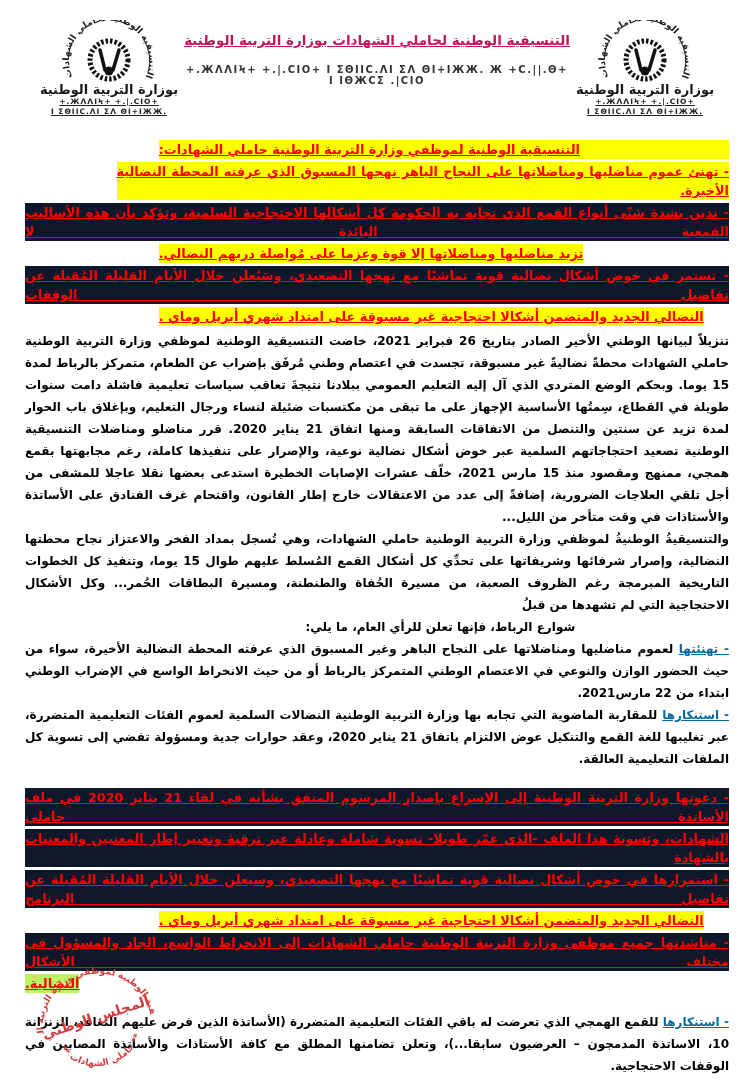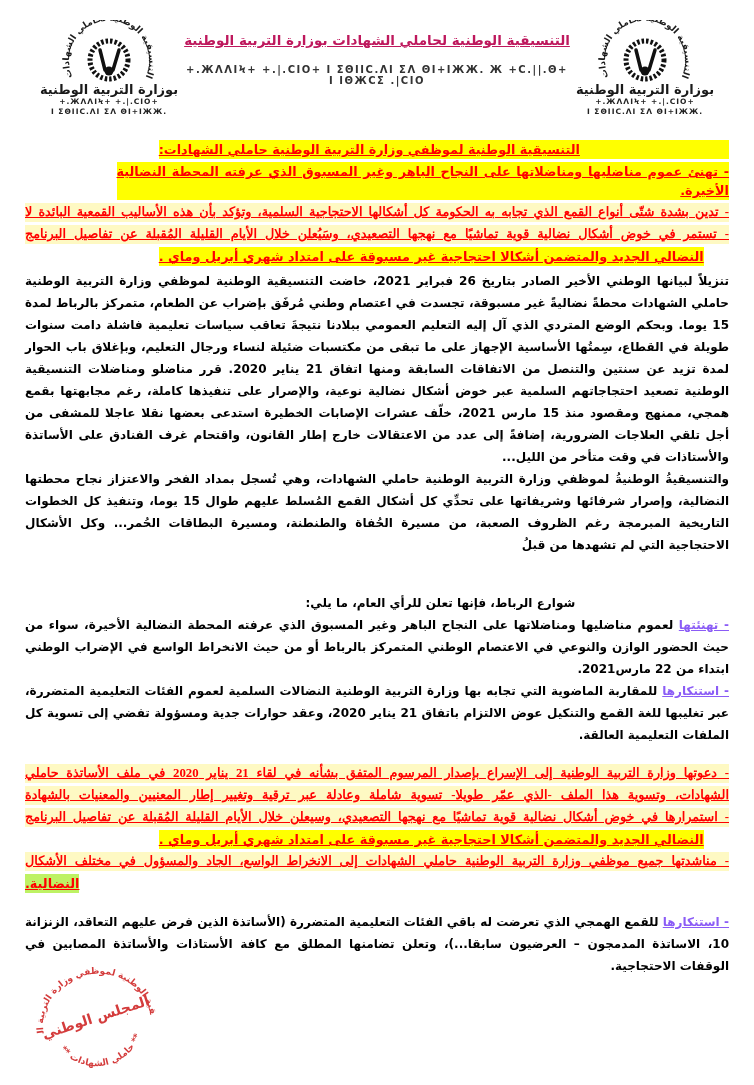--- a/index.html
+++ b/index.html
@@ -12,40 +12,40 @@
     font-family:"DejaVu Sans", sans-serif;
     font-weight:bold;
     color:#000;
     box-sizing:border-box;
     padding-top:20px;
   }
   
   .header{display:flex;justify-content:space-between;align-items:flex-start;padding:0 34px;height:96px;}
   .logo{width:150px;text-align:center;color:#1a1a1a;}
   .logo .logo-title{font-size:13px;margin-top:-4px;}
-  .logo .tif{font-size:7.5px;letter-spacing:1px;color:#222;line-height:10px;}
+  .logo .tif{font-size:7.5px;letter-spacing:1px;color:#222;line-height:10px;text-decoration:underline;}
   .head-center{flex:1;text-align:center;padding-top:12px;}
   .head-center .c-title{font-size:13.5px;text-decoration:underline;color:#be185d;}
   .head-center .c-tif{font-size:10px;letter-spacing:1.5px;color:#333;margin-top:16px;}
   
   .content{direction:rtl;padding:0 25px;}
   .yline{
     font-size:12.8px;color:#FF0000;text-decoration:underline;
     line-height:19px;margin-bottom:3px;white-space:nowrap;
   }
   .y-title{margin-left:19%;background:#FFFF00;text-align:left;margin-top:24px;}
   .y-right{margin-left:13%;background:#FFFF00;text-align:justify;text-align-last:justify;white-space:normal;}
-  .y-full{background:#fef9c3;text-align:justify;text-align-last:justify;white-space:normal;font-family:Liberation Serif, serif;}
+  .y-full{background:#0f172a;text-align:justify;text-align-last:justify;white-space:normal;}
   .y-center{width:max-content;max-width:95%;margin-left:19%;margin-right:auto;background:#FFFF00;}
   .y-left{width:max-content;margin-right:auto;margin-left:0;background:#bef264;}
   .para{
     font-size:12px;line-height:22px;text-align:justify;margin:0;
   }
   .para.first{margin-top:4px;}
-  .lead{color:#8b5cf6;text-decoration:underline;}
+  .lead{color:#0369a1;text-decoration:underline;}
   .banner{margin-top:2px;}
   .hblock{margin:18px 0;}
   
   .stamp{position:absolute;left:30px;top:958px;}
 </style>
 </head>
 <body>
 
 <div class="page">
 
@@ -84,29 +84,30 @@
       <div class="logo-title">بوزارة التربية الوطنية</div>
       <div class="tif">+.ЖΛΛΙϞ+ +.|.CΙΟ+</div>
       <div class="tif">Ι ΣΘΙΙC.ΛΙ ΣΛ ΘΙ+ΙЖЖ.</div>
     </div>
   </div>
 
   <div class="content">
 
     <div class="banner">
       <div class="yline y-title">التنسيقية الوطنية لموظفي وزارة التربية الوطنية حاملي الشهادات:</div>
-      <div class="yline y-right">- تهنئ عموم مناضليها ومناضلاتها على النجاح الباهر وغير المسبوق الذي عرفته المحطة النضالية الأخيرة.</div>
+      <div class="yline y-right">- تهنئ عموم مناضليها ومناضلاتها على النجاح الباهر نهجها المسبوق الذي عرفته المحطة النضالية الأخيرة.</div>
       <div class="yline y-full">- تدين بشدة شتّى أنواع القمع الذي تجابه به الحكومة كل أشكالها الاحتجاجية السلمية، وتؤكد بأن هذه الأساليب القمعية البائدة لا</div>
-      <div class="yline y-full">- تستمر في خوض أشكال نضالية قوية تماشيًا مع نهجها التصعيدي، وسَيُعلن خلال الأيام القليلة المُقبلة عن تفاصيل البرنامج</div>
+      <div class="yline y-center">تزيد مناضليها ومناضلاتها إلا قوة وعزما على مُواصلة دربهم النضالي.</div>
+      <div class="yline y-full">- تستمر في خوض أشكال نضالية قوية تماشيًا مع نهجها التصعيدي، وسَيُعلن خلال الأيام القليلة المُقبلة عن تفاصيل الوقفات</div>
       <div class="yline y-center">النضالي الجديد والمتضمن أشكالا احتجاجية غير مسبوقة على امتداد شهري أبريل وماي .</div>
     </div>
 
     <p class="para first">تنزيلاً لبيانها الوطني الأخير الصادر بتاريخ 26 فبراير 2021، خاضت التنسيقية الوطنية لموظفي وزارة التربية الوطنية حاملي الشهادات محطةً نضاليةً غير مسبوقة، تجسدت في اعتصام وطني مُرفَق بإضراب عن الطعام، متمركز بالرباط لمدة 15 يوما. وبحكم الوضع المتردي الذي آل إليه التعليم العمومي ببلادنا نتيجةَ تعاقب سياسات تعليمية فاشلة دامت سنوات طويلة في القطاع، سِمتُها الأساسية الإجهاز على ما تبقى من مكتسبات ضئيلة لنساء ورجال التعليم، وبإغلاق باب الحوار لمدة تزيد عن سنتين والتنصل من الاتفاقات السابقة ومنها اتفاق 21 يناير 2020. قرر مناضلو ومناضلات التنسيقية الوطنية تصعيد احتجاجاتهم السلمية عبر خوض أشكال نضالية نوعية، والإصرار على تنفيذها كاملة، رغم مجابهتها بقمع همجي، ممنهج ومقصود منذ 15 مارس 2021، خلّف عشرات الإصابات الخطيرة استدعى بعضها نقلا عاجلا للمشفى من أجل تلقي العلاجات الضرورية، إضافةً إلى عدد من الاعتقالات خارج إطار القانون، واقتحام غرف الفنادق على الأساتذة والأستاذات في وقت متأخر من الليل...</p>
     <p class="para">والتنسيقيةُ الوطنيةُ لموظفي وزارة التربية الوطنية حاملي الشهادات، وهي تُسجل بمداد الفخر والاعتزاز نجاح محطتها النضالية، وإصرار شرفائها وشريفاتها على تحدِّي كل أشكال القمع المُسلط عليهم طوال 15 يوما، وتنفيذ كل الخطوات التاريخية المبرمجة رغم الظروف الصعبة، من مسيرة الحُفاة والطنطنة، ومسيرة البطاقات الحُمر... وكل الأشكال الاحتجاجية التي لم تشهدها من قبلُ</p>
-    <p class="para" style="text-align:center;width:82%;margin-top:36px;">شوارع الرباط، فإنها تعلن للرأي العام، ما يلي:</p>
+    <p class="para" style="text-align:center;width:82%;">شوارع الرباط، فإنها تعلن للرأي العام، ما يلي:</p>
 
     <p class="para"><span class="lead">- تهنئتها</span> <span>لعموم مناضليها ومناضلاتها على النجاح الباهر وغير المسبوق الذي عرفته المحطة النضالية الأخيرة، سواء من حيث الحضور الوازن والنوعي في الاعتصام الوطني المتمركز بالرباط أو من حيث الانخراط الواسع في الإضراب الوطني ابتداء من 22 مارس2021.</span></p>
     <p class="para"><span class="lead">- استنكارها</span> <span>للمقاربة الماضوية التي تجابه بها وزارة التربية الوطنية النضالات السلمية لعموم الفئات التعليمية المتضررة، عبر تغليبها للغة القمع والتنكيل عوض الالتزام باتفاق 21 يناير 2020، وعقد حوارات جدية ومسؤولة تفضي إلى تسوية كل الملفات التعليمية العالقة.</span></p>
 
     <div class="hblock">
       <div class="yline y-full">- دعوتها وزارة التربية الوطنية إلى الإسراع بإصدار المرسوم المتفق بشأنه في لقاء 21 يناير 2020 في ملف الأساتذة حاملي</div>
       <div class="yline y-full">الشهادات، وتسوية هذا الملف -الذي عمّر طويلا- تسوية شاملة وعادلة عبر ترقية وتغيير إطار المعنيين والمعنيات بالشهادة</div>
       <div class="yline y-full">- استمرارها في خوض أشكال نضالية قوية تماشيًا مع نهجها التصعيدي، وسيعلن خلال الأيام القليلة المُقبلة عن تفاصيل البرنامج</div>
       <div class="yline y-center">النضالي الجديد والمتضمن أشكالا احتجاجية غير مسبوقة على امتداد شهري أبريل وماي .</div>
       <div class="yline y-full">- مناشدتها جميع موظفي وزارة التربية الوطنية حاملي الشهادات إلى الانخراط الواسع، الجاد والمسؤول في مختلف الأشكال</div>

